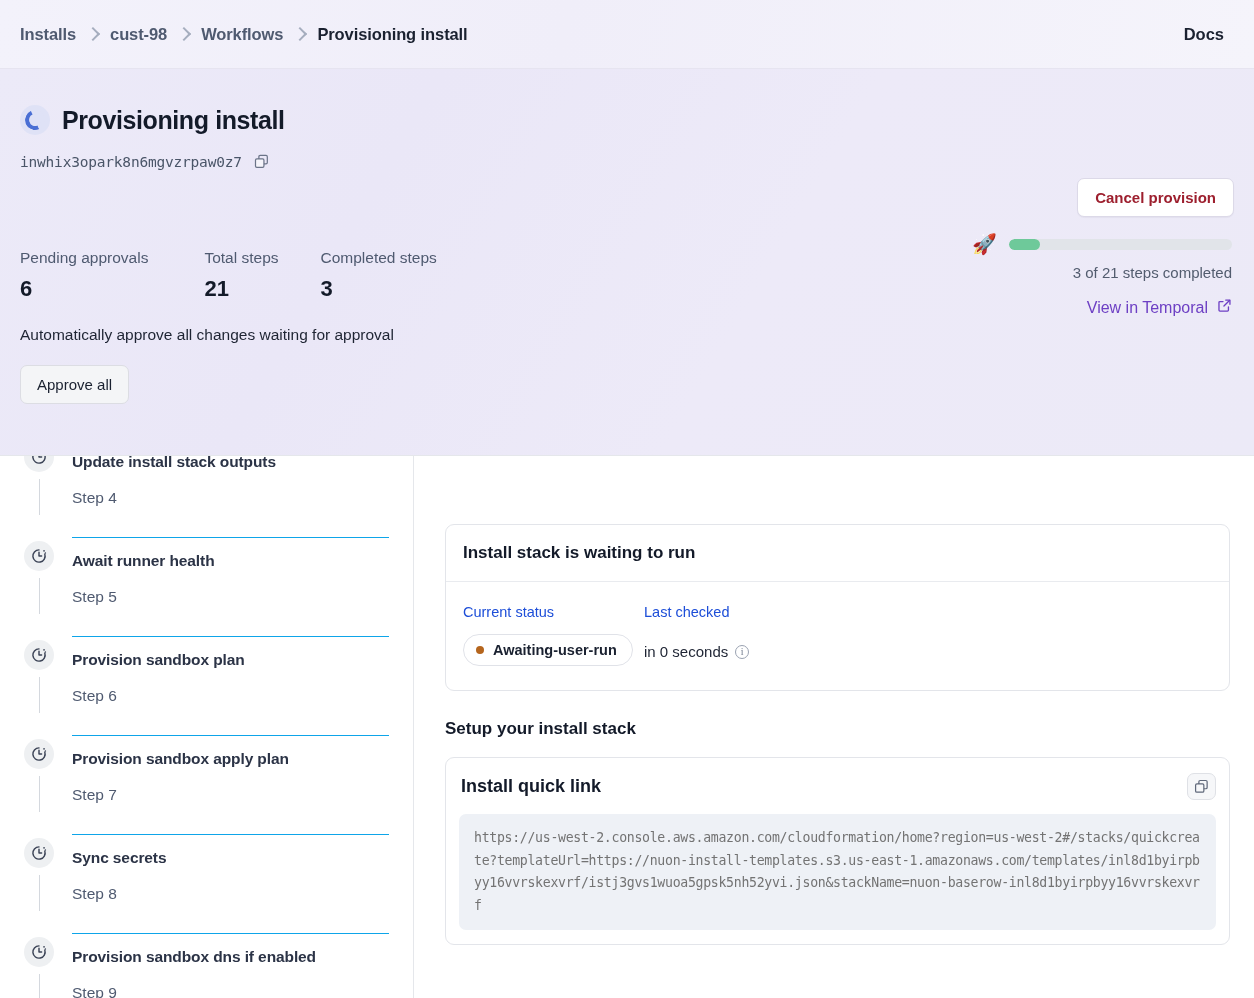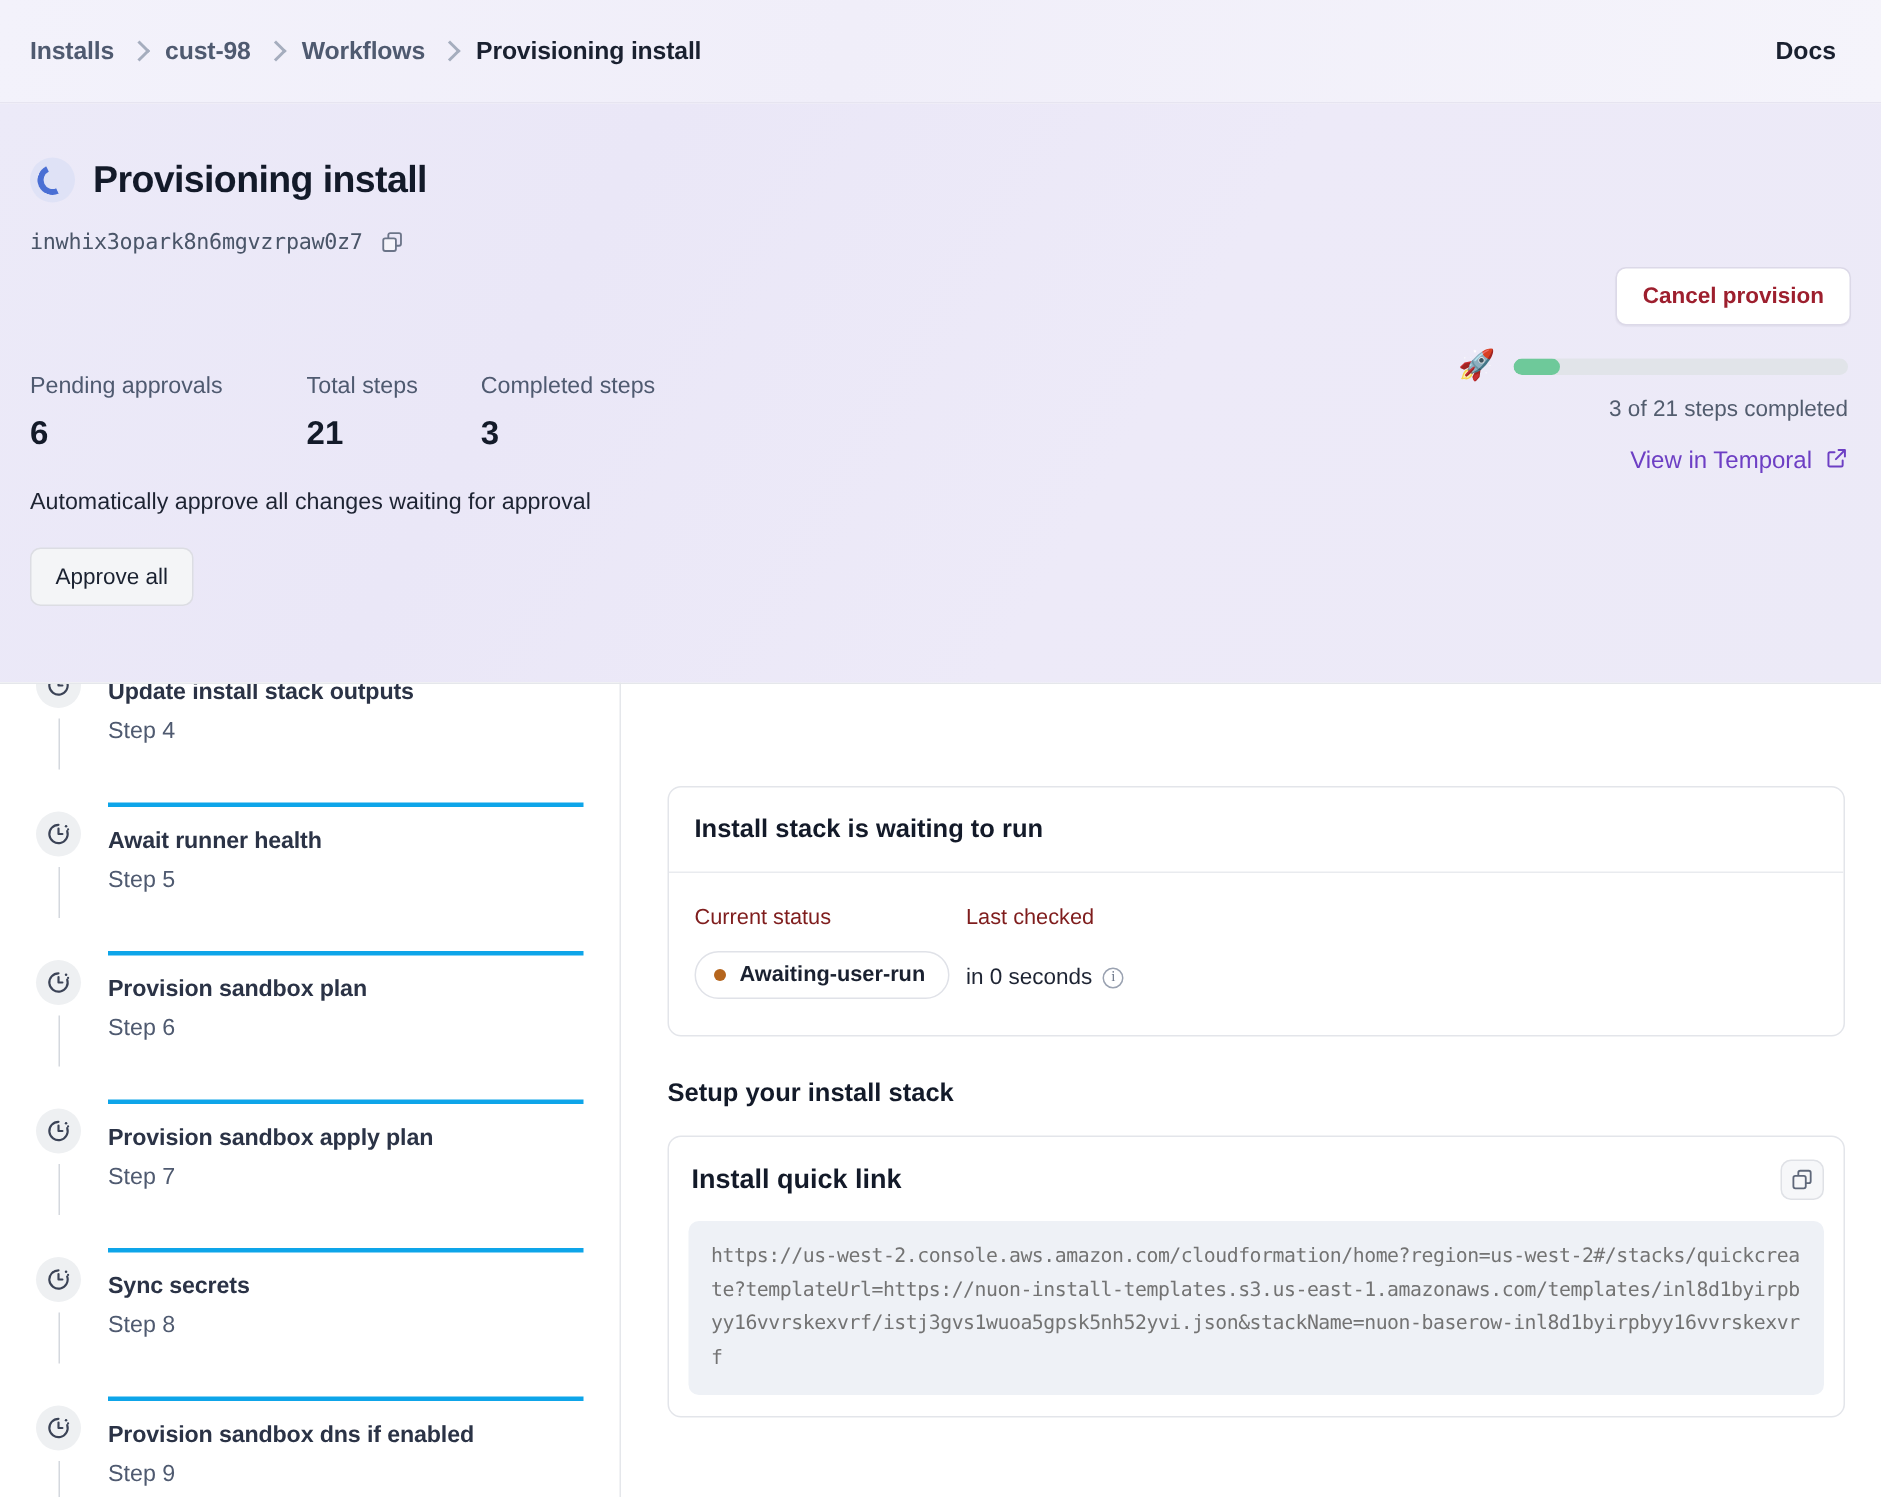--- a/index.html
+++ b/index.html
@@ -115,57 +115,57 @@
   }
 
   
   .split { display: flex; height: calc(998px - 69px - 386px); }
   .steps-col {
     width: 414px; border-right: 1px solid #e5e7eb; border-top: 1px solid #e5e7eb;
     padding: 0 24px; overflow: hidden; position: relative; background: #fff;
   }
   .step {
     position: relative; padding: 14px 0 0 0; min-height: 99px;
-    border-bottom: 3px solid #0ea5e9;
+    border-bottom: 1px solid #0ea5e9;
     margin-left: 48px;
   }
   .step:last-child { border-bottom: none; }
   .step-icon {
     position: absolute; left: -48px; top: 3px;
     width: 30px; height: 30px; border-radius: 50%;
     background: #eef0f2;
     display: flex; align-items: center; justify-content: center;
   }
   .step-rail {
     position: absolute; left: -33px; top: 40px; bottom: 22px;
     width: 1px; background: #d4d8de;
   }
   .step-title { font-size: 15.5px; font-weight: 700; color: #2b3346; letter-spacing: -0.1px; }
-  .step-sub { font-size: 15.5px; color: #4f5a70; margin-top: 8px; }
+  .step-sub { font-size: 15.5px; color: #4f5a70; margin-top: 18px; }
   .step.clipped { margin-top: -17px; }
 
   
   .detail-col { flex: 1; border-top: 1px solid #e5e7eb; padding: 43px 24px 0 31px; overflow: hidden; }
   .detail-head { display: flex; align-items: center; gap: 16px; }
   .spinner.lg { width: 31px; height: 31px; }
   .detail-title { font-size: 21px; font-weight: 700; color: #131a29; letter-spacing: -0.3px; }
 
   .card {
     margin-top: 25px;
     border: 1px solid #e3e5ea; border-radius: 9px;
     background: #fff; overflow: hidden;
   }
   .card-head {
     padding: 18px 17px; font-size: 17px; font-weight: 700; color: #131a29;
     border-bottom: 1px solid #e9ebef;
   }
   .card-body { padding: 22px 17px 24px 17px; display: flex; gap: 0; }
   .field { margin-right: 0; }
   .field:first-child { width: 181px; }
-  .field-label { font-size: 14.5px; color: #7f1d1d; }
+  .field-label { font-size: 14.5px; color: #1d4ed8; }
   .badge {
     margin-top: 14px; display: inline-flex; align-items: center; gap: 9px;
     border: 1px solid #e0e2e8; border-radius: 999px;
     padding: 7px 15px 7px 12px; background: #fff;
     font-size: 14.5px; font-weight: 700; color: #1a2130;
   }
   .badge-dot { width: 8px; height: 8px; border-radius: 50%; background: #b5651d; }
   .field-value {
     margin-top: 23px; font-size: 15px; color: #1e2433;
     display: flex; align-items: center; gap: 7px;

